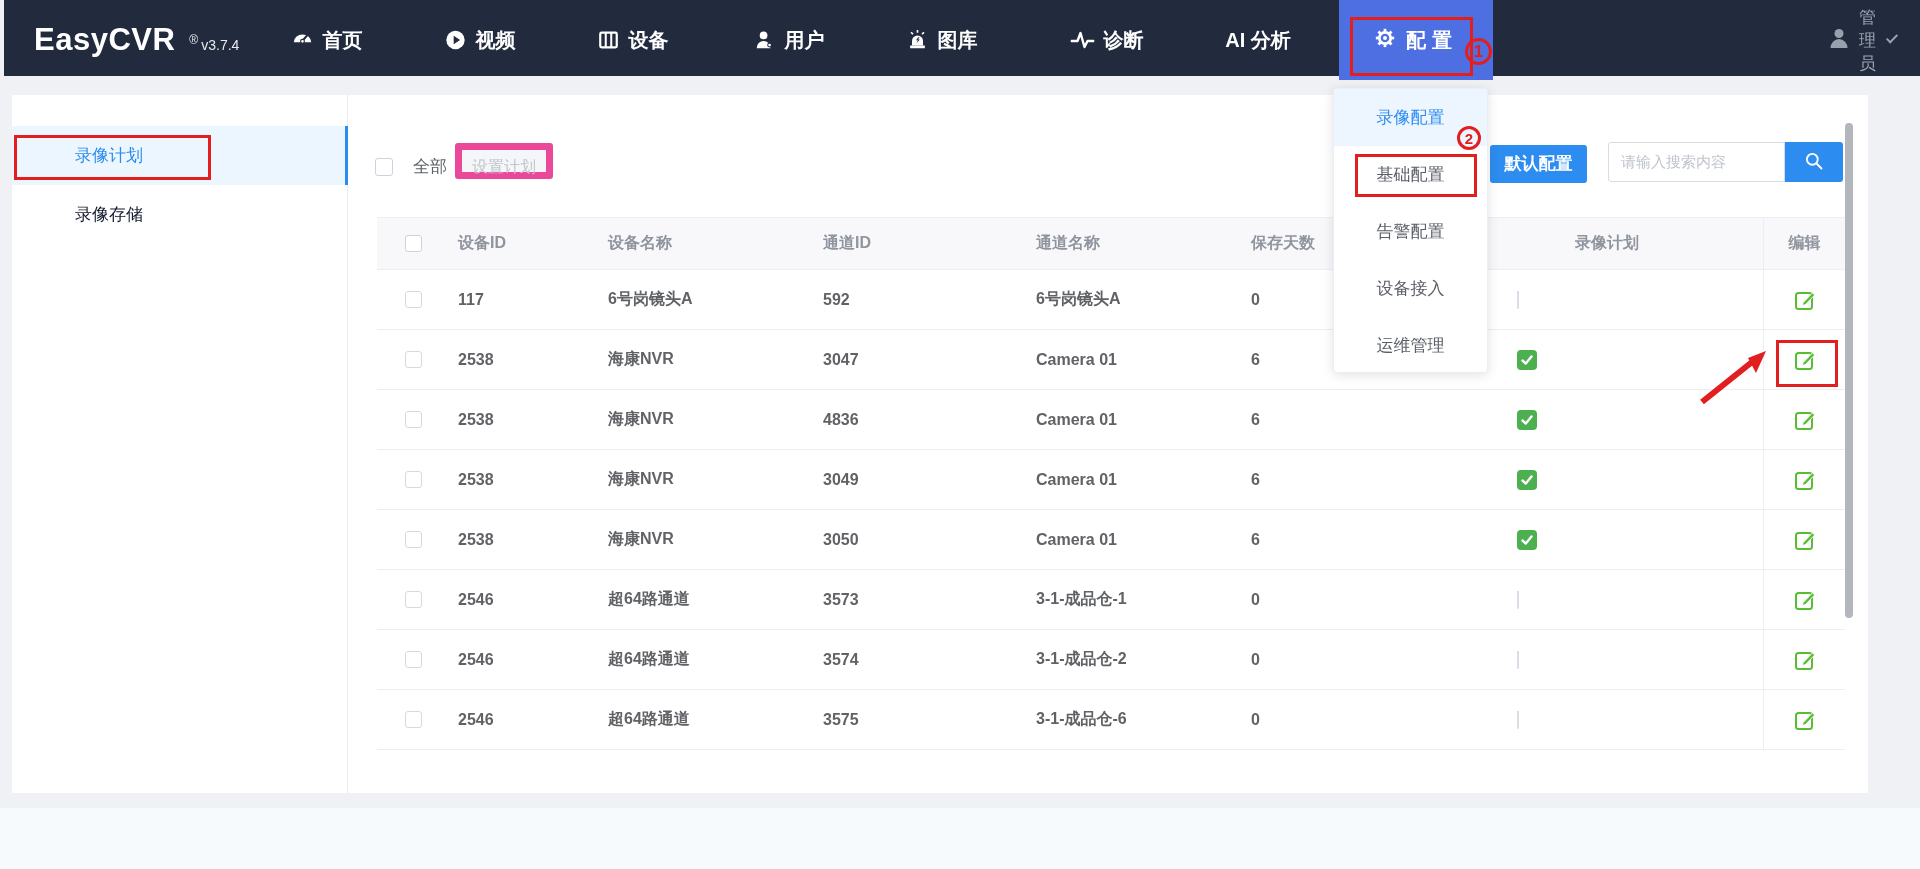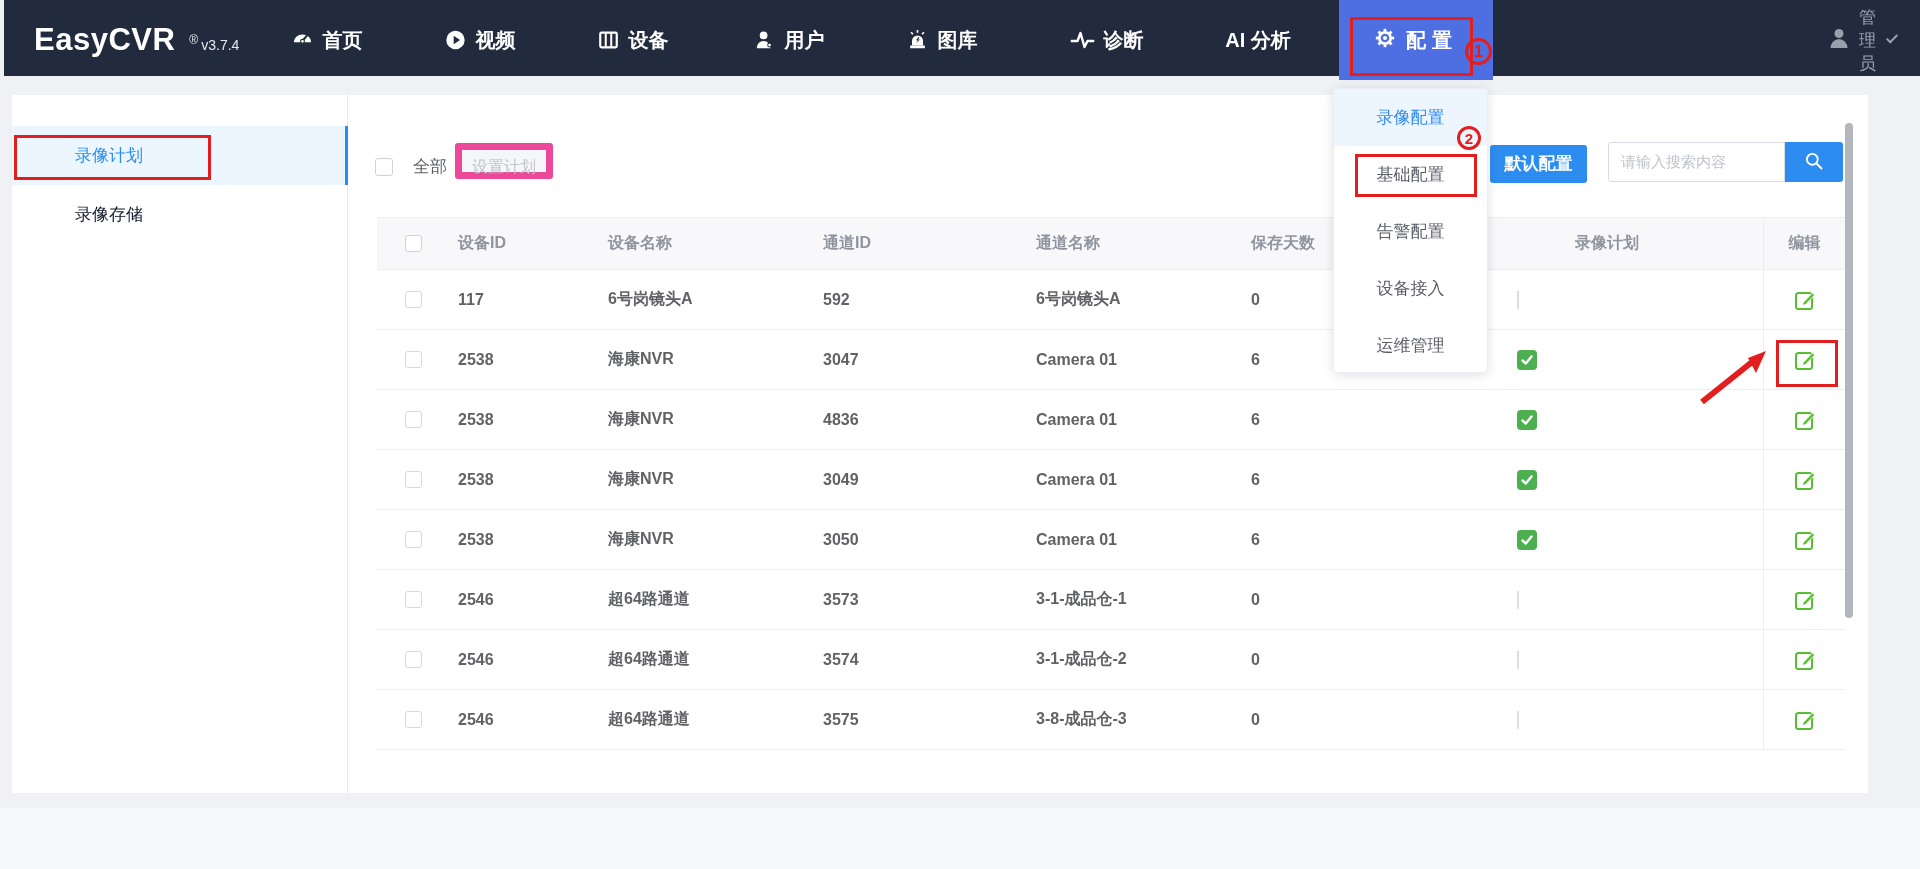--- a/index.html
+++ b/index.html
@@ -391,21 +391,21 @@
       </div>
     </div>
 
     <div class="tr row">
       <div class="td c-sel">
               <span class="sel-box"></span>
             </div>
       <div class="td">2546</div>
       <div class="td">超64路通道</div>
       <div class="td">3575</div>
-      <div class="td">3-8-成品仓-3</div>
+      <div class="td">3-1-成品仓-6</div>
       <div class="td">0</div>
       <div class="td c-plan" style="padding-left:0">
         <span class="plan-box plan-off"></span>
       </div>
       <div class="td c-edit">
         <button class="edit-btn">
           <svg width="24" height="24" viewBox="0 0 24 24">
                   <rect x="3" y="5" width="16" height="16" rx="2.5" fill="none" stroke="#57be34" stroke-width="2"></rect>
                   <path d="M10.2 14.6 L19.5 4.8 l2.2 2.2 L12.4 16.6 l-3.1 .9 z" fill="#57be34" stroke="#ffffff" stroke-width="0.9"></path>
                 </svg>

